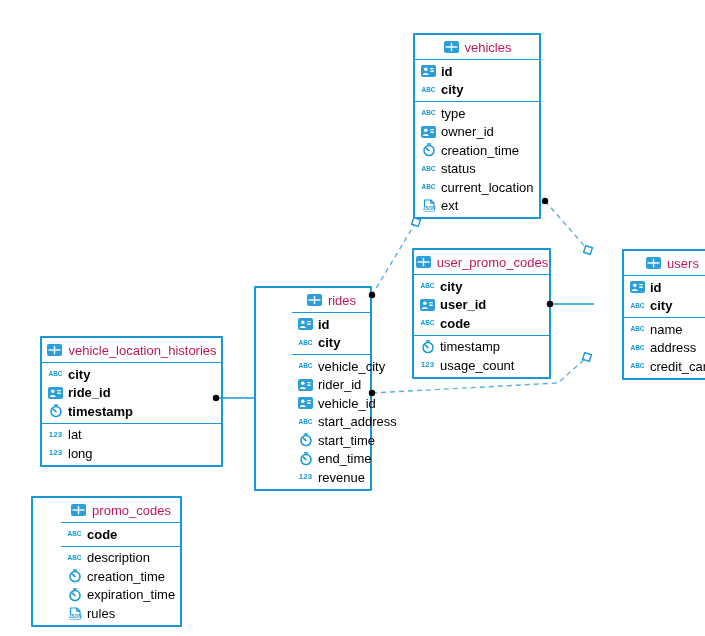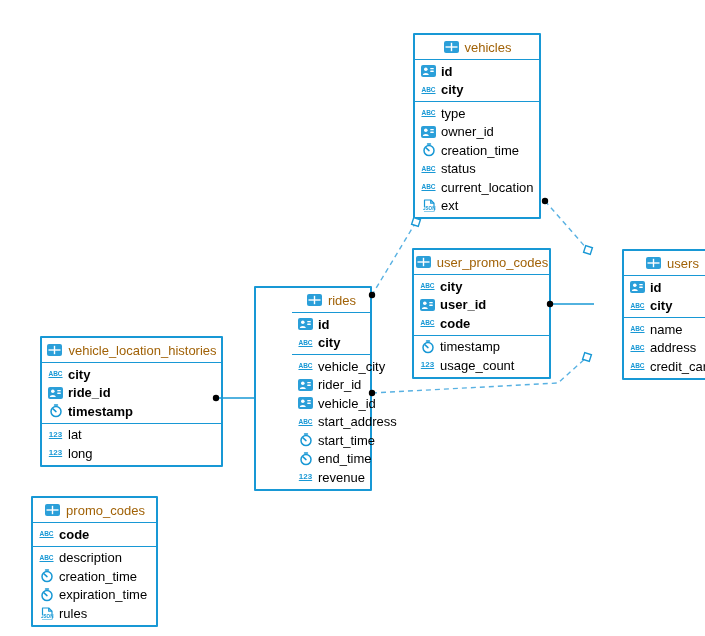--- a/index.html
+++ b/index.html
@@ -6,28 +6,28 @@
   .canvas { position:relative; width:705px; height:636px; background:#ffffff; overflow:hidden; }
 
   .table {
     position:absolute; box-sizing:border-box; background:#ffffff;
     border:2px solid #1898d5; border-radius:1px; color:#000; font-size:13px;
   }
   .thead {
     display:flex; align-items:center; justify-content:center; gap:5px;
     height:24px; border-bottom:1.5px solid #1898d5; white-space:nowrap; overflow:hidden;
   }
-  .tname { color:#a16207; }
+  .tname { color:#be185d; }
   .sect { padding:2px 0; }
   .sect.pk { border-bottom:1.5px solid #1898d5; }
   .frow { display:flex; align-items:center; gap:4px; height:18.5px; padding:0 5px; white-space:nowrap;text-align:right; }
   .frow.pk .fname { font-weight:700; }
   .fname { color:#000; }
   .icon { width:17px; min-width:17px; display:flex; align-items:center; justify-content:center; }
-  .ticon { font-weight:700; color:#1898d5; font-size:6.5px; line-height:1; letter-spacing:0;text-decoration:underline; }
+  .ticon { font-weight:700; color:#1898d5; font-size:6.5px; line-height:1; letter-spacing:0; }
   .ticon.num { font-size:8px; }
 
   #relations { position:absolute; left:0; top:0; pointer-events:none; }
 </style>
 </head>
 <body>
 
 <div class="canvas">
   <div id="tables">
       <div class="table" style="left: 413px; top: 33px; width: 128px;">
@@ -368,21 +368,21 @@
             <span class="fname">lat</span>
           </div>
           <div class="frow">
             <span class="icon">
               <span class="ticon num">123</span>
             </span>
             <span class="fname">long</span>
           </div>
         </div>
       </div>
-      <div class="table" style="left: 31px; top: 496px; width: 127px;">
+      <div class="table" style="left: 31px; top: 496px; width: 151px; padding-left: 28px;">
         <div class="thead">
           <span class="icon">
             <svg width="15" height="12" viewBox="0 0 15 12">
               <rect width="15" height="12" rx="2" fill="#2b9fd9"></rect>
               <line x1="1.5" y1="6" x2="13.5" y2="6" stroke="#fff" stroke-width="1.4"></line>
               <line x1="7.5" y1="1.8" x2="7.5" y2="10.2" stroke="#fff" stroke-width="1.4"></line>
             </svg>
           </span>
           <span class="tname">promo_codes</span>
         </div>

